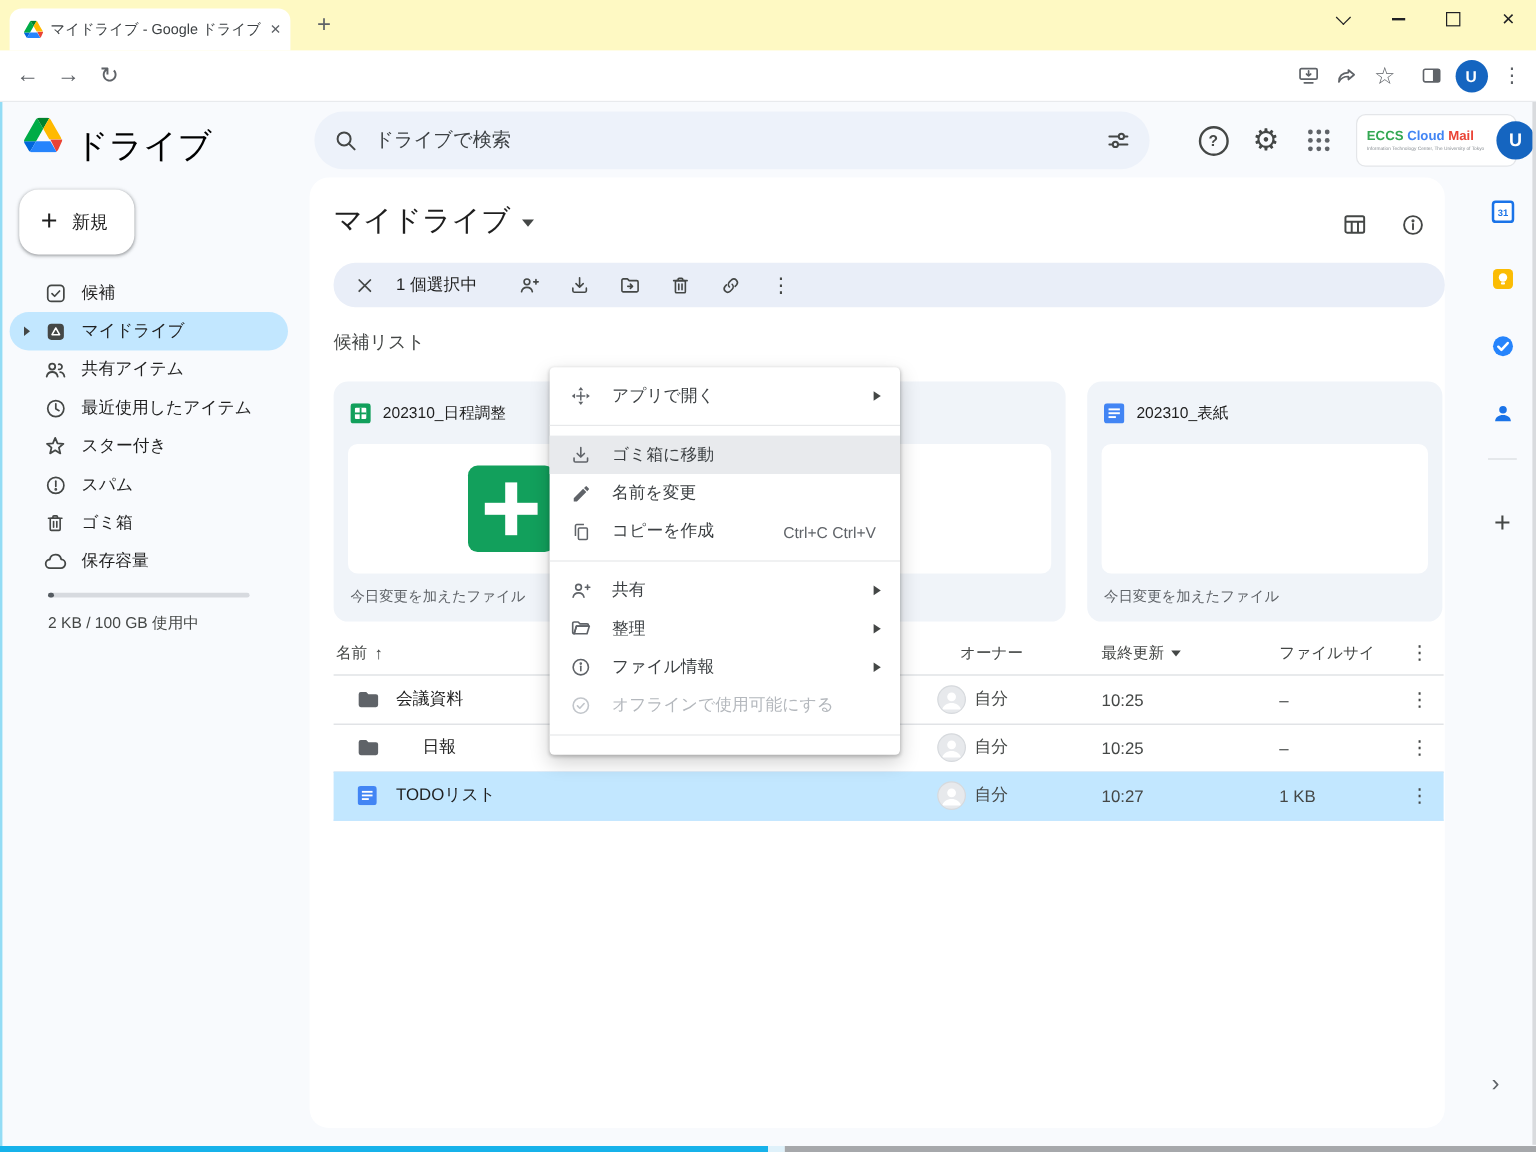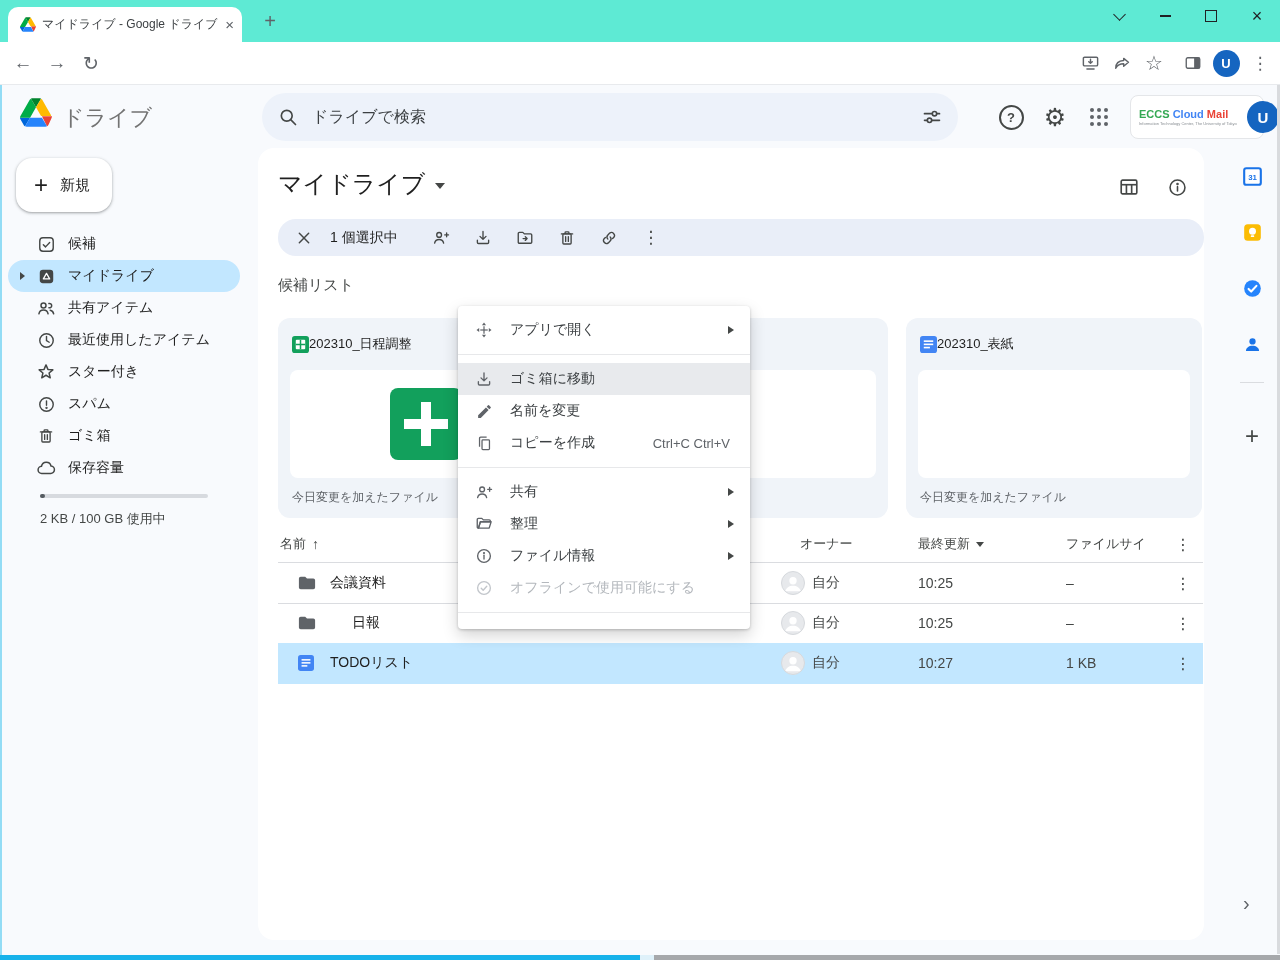--- a/index.html
+++ b/index.html
@@ -2,21 +2,21 @@
 <html><head>
 <meta charset="utf-8">
 <style>
   html,body{margin:0;padding:0;}
   body{width:1280px;height:960px;position:relative;overflow:hidden;
        font-family:"Liberation Sans","DejaVu Sans",sans-serif;background:#fff;color:#1f1f1f;}
   .abs{position:absolute;}
   svg{display:block;}
 
   
-  .tabstrip{position:absolute;left:0;top:0;width:1280px;height:56px;background:#5eead4;}
+  .tabstrip{position:absolute;left:0;top:0;width:1280px;height:56px;background:#fef9c3;}
   .tab{position:absolute;left:8px;top:7px;width:234px;height:35px;background:#fff;
        border-radius:10px 10px 0 0;display:flex;align-items:center;padding:0 8px 0 12px;box-sizing:border-box;}
   .tab-title{flex:1;font-size:12px;color:#3c4043;margin:0 6px;white-space:nowrap;overflow:hidden;}
   .tab-close{font-size:15px;color:#5f6368;cursor:default;}
   .newtab{position:absolute;left:258px;top:10px;font-size:20px;color:#5f6368;width:24px;text-align:center;}
   .winctl{position:absolute;right:0;top:0;height:32px;display:flex;align-items:center;}
   .winbtn{width:46px;height:32px;display:flex;align-items:center;justify-content:center;color:#202124;}
   .chev-down{width:8px;height:8px;border-right:1.8px solid #202124;border-bottom:1.8px solid #202124;
              transform:rotate(45deg);margin-top:-4px;}
   .min-glyph{width:11px;height:1.8px;background:#202124;}
@@ -32,21 +32,21 @@
   .urltext{font-size:13px;color:#202124;}
   .avatar-sm{width:27px;height:27px;border-radius:50%;background:#1565c0;color:#fff;font-size:13px;
              display:flex;align-items:center;justify-content:center;font-weight:700;}
 
   
   .appbg{position:absolute;left:0;top:85px;width:1280px;height:870px;background:#f8fafd;}
   .edge-cyan{position:absolute;left:0;top:85px;width:2px;height:870px;background:#3fc2ee;opacity:.55;}
   .scroll-sliver{position:absolute;right:0;top:85px;width:3px;height:869px;background:#d9dbde;}
 
   .drive-logo{position:absolute;left:20px;top:98px;}
-  .app-name{position:absolute;left:62px;top:103px;font-size:22px;color:#737373;}
+  .app-name{position:absolute;left:62px;top:103px;font-size:28px;color:#000000;}
   .searchbar{position:absolute;left:262px;top:93px;width:696px;height:48px;border-radius:24px;
              background:#edf2fa;display:flex;align-items:center;padding:0 16px;box-sizing:border-box;}
   .search-ph{flex:1;font-size:16px;color:#3c4043;margin-left:14px;}
   .hdr-ico{position:absolute;top:104px;width:26px;height:26px;display:flex;align-items:center;justify-content:center;color:#444746;}
   .qcirc{width:21px;height:21px;border:2px solid #444746;border-radius:50%;display:flex;align-items:center;
          justify-content:center;font-size:13px;font-weight:700;color:#444746;}
   .gear{font-size:25px;line-height:1;color:#444746;}
   .dot9{width:4px;height:4px;border-radius:50%;background:#5f6368;
         box-shadow:7px 0 0 #5f6368,14px 0 0 #5f6368,0 7px 0 #5f6368,7px 7px 0 #5f6368,14px 7px 0 #5f6368,
                    0 14px 0 #5f6368,7px 14px 0 #5f6368,14px 14px 0 #5f6368;margin:-14px 0 0 -14px;}
@@ -84,21 +84,21 @@
   .selbar{position:absolute;left:20px;top:71px;width:926px;height:37px;border-radius:18px;background:#e9eef8;
           display:flex;align-items:center;}
   .selbar .xwrap{margin-left:18px;width:18px;display:flex;}
   .selcount{margin-left:16px;font-size:14px;color:#1f1f1f;}
   .selicons{display:flex;align-items:center;margin-left:22px;}
   .selicons .si{width:18px;margin:0 12px;display:flex;justify-content:center;}
 
   .suggest-h{position:absolute;left:20px;top:128px;font-size:15px;color:#444746;}
 
   .card{position:absolute;top:170px;width:296px;height:200px;border-radius:12px;background:#f0f4f9;box-sizing:border-box;}
-  .card-head{height:52px;display:flex;align-items:center;padding:0 14px;}
+  .card-head{height:52px;display:flex;align-items:center;padding:0 14px;gap:10px;}
   .card-title{font-size:13px;color:#1f1f1f;font-weight:500;}
   .card-prev{margin:0 12px;height:108px;background:#fff;border-radius:8px;display:flex;align-items:center;justify-content:center;}
   .card-cap{padding:11px 14px 0;font-size:12px;color:#5f6368;}
   .sheets-thumb{width:72px;height:72px;border-radius:8px;background:#12a05c;position:relative;}
   .sheets-thumb::before{content:"";position:absolute;left:14px;top:31px;width:44px;height:10px;background:#fff;}
   .sheets-thumb::after{content:"";position:absolute;left:31px;top:14px;width:10px;height:44px;background:#fff;}
 
   
   .thead{position:absolute;left:20px;top:378px;width:925px;height:36px;border-bottom:1px solid #dadce0;
          font-size:13px;color:#444746;}

